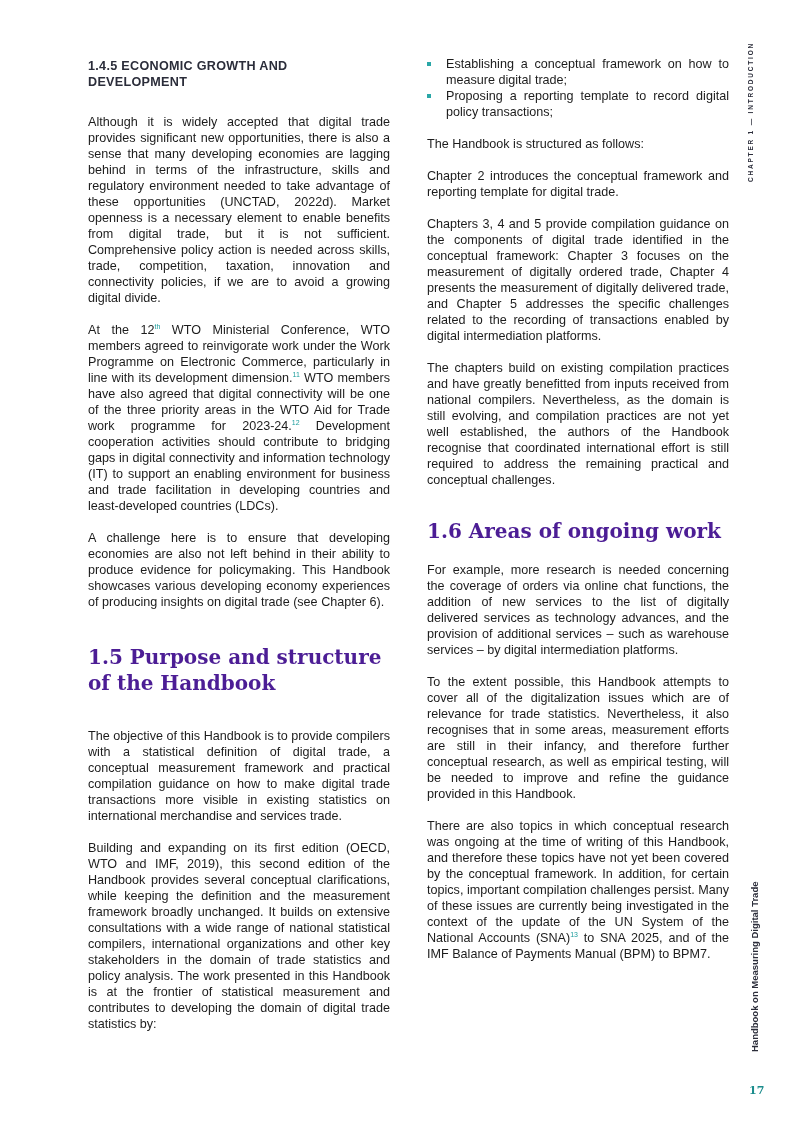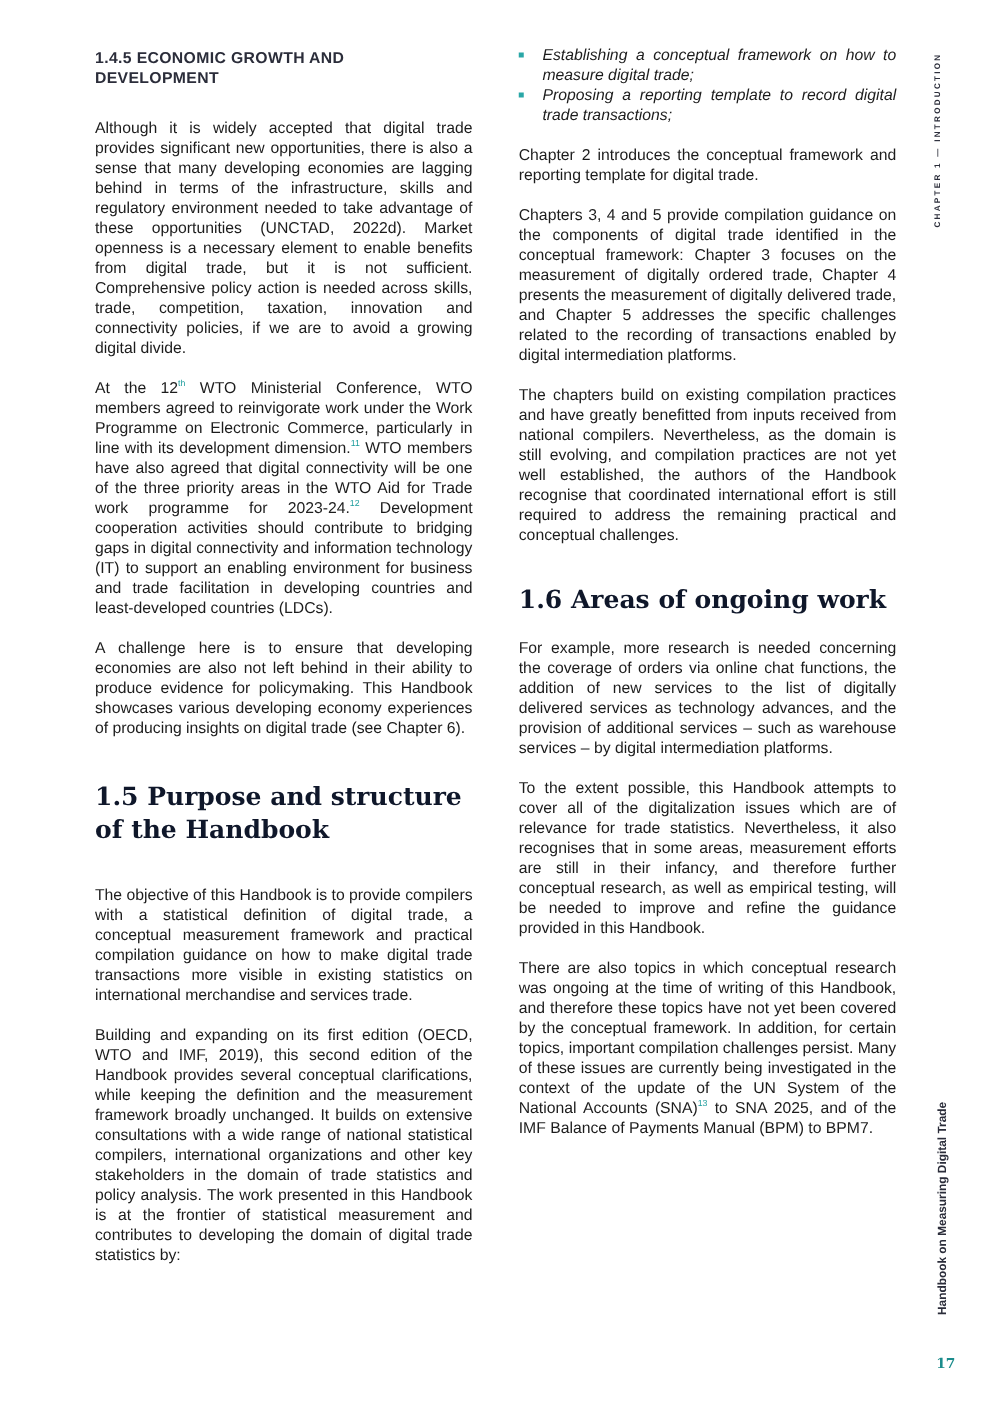--- a/index.html
+++ b/index.html
@@ -1,28 +1,28 @@
 <!DOCTYPE html>
 <html><head>
 <meta charset="utf-8">
 <style>
   html, body { margin: 0; padding: 0; background: #ffffff; }
   body { width: 793px; height: 1122px; position: relative; overflow: hidden;
          font-family: "Liberation Sans", sans-serif; color: #1c1c1c; }
-  .col { position: absolute; top: 36px; font-size: 12.6px; line-height: 16px; }
+  .col { position: absolute; top: 56px; font-size: 12.6px; line-height: 16px; margin-left: 12px; }
   .col-left { left: 76px; width: 302px; }
   .col-right { left: 415px; width: 302px; }
   p { margin: 0 0 16px 0; text-align: justify; }
   .subhead { font-weight: bold; font-size: 12.6px; line-height: 16px; color: #2b2d3a;
              letter-spacing: 0.3px; margin: 2px 0 24px 0; text-transform: uppercase; }
-  .section-title { font-family: "DejaVu Serif", serif; font-weight: bold; color: #0f172a;
+  .section-title { font-family: "DejaVu Serif", serif; font-weight: bold; color: #4c1d95;
                    font-size: 20px; line-height: 26px; margin: 0; }
   .section-title.s15 { margin: 34px 0 32px 0; }
   .section-title.s16 { margin: 30px 0 18px 0; }
-  ul.bullets { list-style: none; margin: 0 0 16px 0; padding: 0; font-style: italic; }
+  ul.bullets { list-style: none; margin: 0 0 16px 0; padding: 0; }
   ul.bullets li { position: relative; padding-left: 19px; text-align: justify; }
   ul.bullets li::before { content: ""; position: absolute; left: 0; top: 6px;
                           width: 4px; height: 4px; background: #2aa7a7; }
   sup { font-size: 7px; color: #1b9c9c; vertical-align: super; line-height: 0; }
   .side-chapter { position: absolute; left: 747px; top: 182px; transform-origin: left top;
                   transform: rotate(-90deg); font-size: 6.5px; font-weight: bold;
                   letter-spacing: 1.8px; color: #2b2d3a; white-space: nowrap; }
   .side-title { position: absolute; left: 749px; top: 1052px; transform-origin: left top;
                 transform: rotate(-90deg); font-size: 9.5px; font-weight: bold;
                 color: #2b2d3a; white-space: nowrap; }
@@ -40,22 +40,23 @@
   <p><span>At the 12</span><sup>th</sup><span> WTO Ministerial Conference, WTO members agreed to reinvigorate work under the Work Programme on Electronic Commerce, particularly in line with its development dimension.</span><sup>11</sup><span> WTO members have also agreed that digital connectivity will be one of the three priority areas in the WTO Aid for Trade work programme for 2023-24.</span><sup>12</sup><span> Development cooperation activities should contribute to bridging gaps in digital connectivity and information technology (IT) to support an enabling environment for business and trade facilitation in developing countries and least-developed countries (LDCs).</span></p>
   <p>A challenge here is to ensure that developing economies are also not left behind in their ability to produce evidence for policymaking. This Handbook showcases various developing economy experiences of producing insights on digital trade (see Chapter 6).</p>
   <h2 class="section-title s15">1.5  Purpose and structure of the Handbook</h2>
   <p>The objective of this Handbook is to provide compilers with a statistical definition of digital trade, a conceptual measurement framework and practical compilation guidance on how to make digital trade transactions more visible in existing statistics on international merchandise and services trade.</p>
   <p>Building and expanding on its first edition (OECD, WTO and IMF, 2019), this second edition of the Handbook provides several conceptual clarifications, while keeping the definition and the measurement framework broadly unchanged. It builds on extensive consultations with a wide range of national statistical compilers, international organizations and other key stakeholders in the domain of trade statistics and policy analysis. The work presented in this Handbook is at the frontier of statistical measurement and contributes to developing the domain of digital trade statistics by:</p>
 </div>
 
 <div class="col col-right">
   <ul class="bullets">
     <li>Establishing a conceptual framework on how to measure digital trade;</li>
-    <li>Proposing a reporting template to record digital trade transactions;</li>
+    <li>Proposing a reporting template to record digital policy transactions;</li>
   </ul>
+  <p>The Handbook is structured as follows:</p>
   <p>Chapter 2 introduces the conceptual framework and reporting template for digital trade.</p>
   <p>Chapters 3, 4 and 5 provide compilation guidance on the components of digital trade identified in the conceptual framework: Chapter 3 focuses on the measurement of digitally ordered trade, Chapter 4 presents the measurement of digitally delivered trade, and Chapter 5 addresses the specific challenges related to the recording of transactions enabled by digital intermediation platforms.</p>
   <p>The chapters build on existing compilation practices and have greatly benefitted from inputs received from national compilers. Nevertheless, as the domain is still evolving, and compilation practices are not yet well established, the authors of the Handbook recognise that coordinated international effort is still required to address the remaining practical and conceptual challenges.</p>
   <h2 class="section-title s16">1.6  Areas of ongoing work</h2>
   <p>For example, more research is needed concerning the coverage of orders via online chat functions, the addition of new services to the list of digitally delivered services as technology advances, and the provision of additional services – such as warehouse services – by digital intermediation platforms.</p>
   <p>To the extent possible, this Handbook attempts to cover all of the digitalization issues which are of relevance for trade statistics. Nevertheless, it also recognises that in some areas, measurement efforts are still in their infancy, and therefore further conceptual research, as well as empirical testing, will be needed to improve and refine the guidance provided in this Handbook.</p>
   <p><span>There are also topics in which conceptual research was ongoing at the time of writing of this Handbook, and therefore these topics have not yet been covered by the conceptual framework. In addition, for certain topics, important compilation challenges persist. Many of these issues are currently being investigated in the context of the update of the UN System of the National Accounts (SNA)</span><sup>13</sup><span> to SNA 2025, and of the IMF Balance of Payments Manual (BPM) to BPM7.</span></p>
 </div>
 
 <div class="side-chapter">CHAPTER 1 — INTRODUCTION</div>

